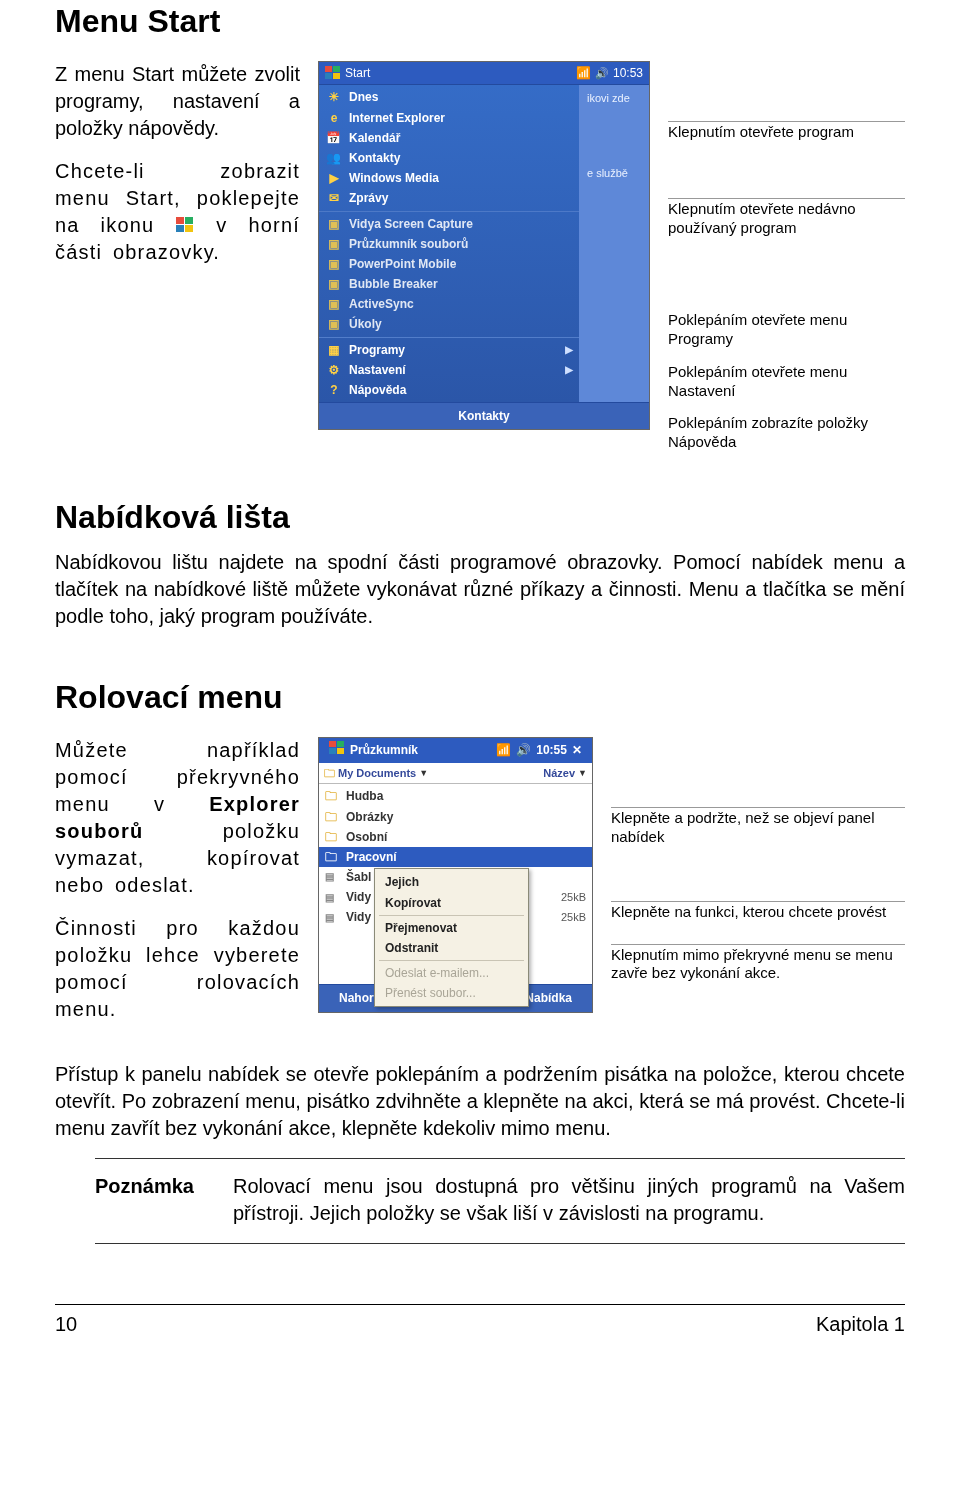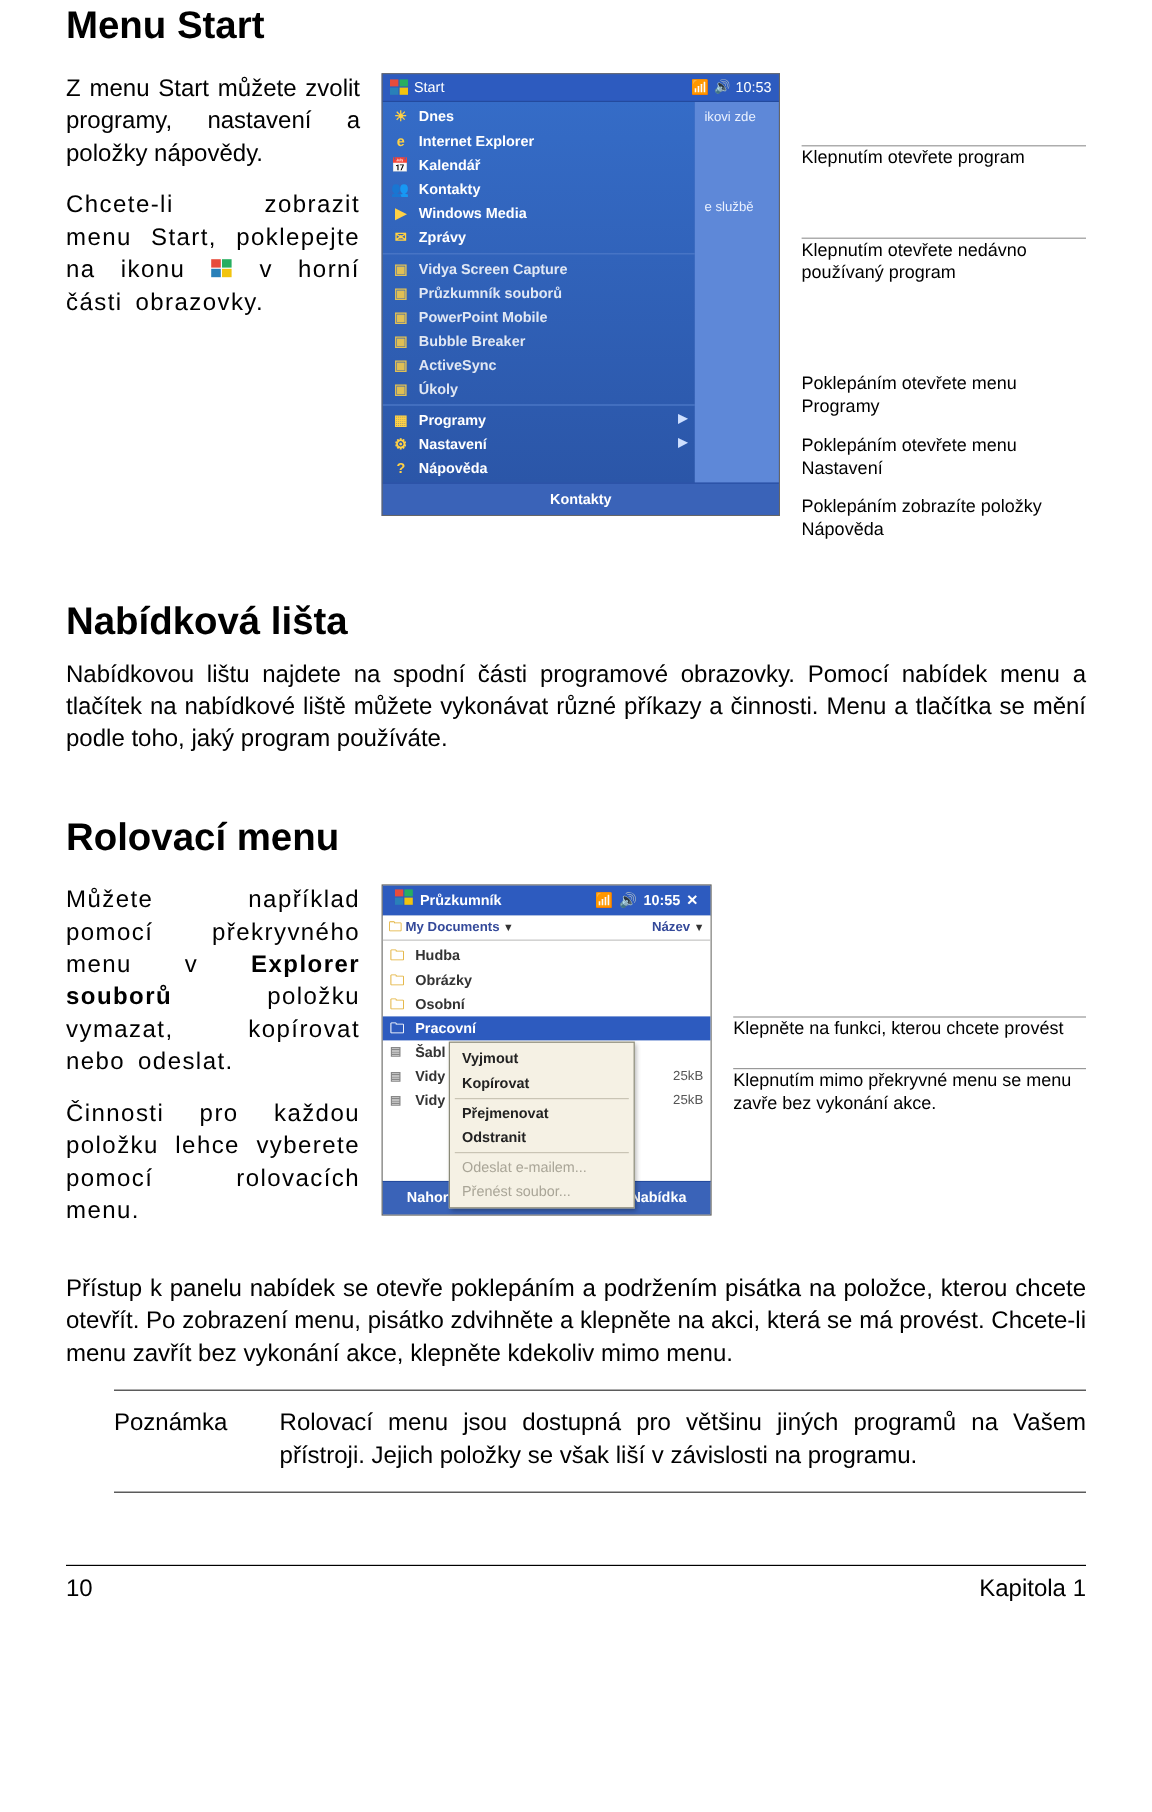--- a/index.html
+++ b/index.html
@@ -203,21 +203,21 @@
     border-top: 1px solid #333;
     margin: 6px 0 8px 0;
   }
   .note-block { padding-left: 40px; }
   .note-row {
     display: flex;
     gap: 18px;
     font-size: 20px;
     padding: 6px 0 10px 0;
   }
-  .note-label { font-weight: normal; flex: 0 0 120px; }
+  .note-label { font-weight: bold; flex: 0 0 120px; }
   .note-body { flex: 1; text-align: justify; }
   .footer {
     display: flex;
     justify-content: space-between;
     border-top: 1.5px solid #000;
     margin-top: 60px;
     padding-top: 6px;
     font-size: 20px;
   }
   .bold-in { font-weight: bold; }
@@ -422,40 +422,41 @@
               <span>Vidy</span>
               <span class="size">25kB</span>
             </div>
           <div class="exp-item">
               <span class="file-icon">▤</span>
               <span>Vidy</span>
               <span class="size">25kB</span>
             </div>
 
           <div class="ctx-menu">
-            <div class="ctx-item">Vyjmout</div>
+            <div class="ctx-item">Jejich</div>
             <div class="ctx-item">Kopírovat</div>
             <div class="ctx-sep"></div>
             <div class="ctx-item">Přejmenovat</div>
             <div class="ctx-item">Odstranit</div>
             <div class="ctx-sep"></div>
             <div class="ctx-item disabled">Odeslat e-mailem...</div>
             <div class="ctx-item disabled">Přenést soubor...</div>
           </div>
         </div>
         <div class="exp-bottombar">
           <span>Nahoru</span>
           <span class="kbd-icon"></span>
           <span>Nabídka</span>
         </div>
       </div>
     </div>
 
     <div class="col-callouts">
       <div style="height:70px"></div>
+      <div class="callout">Klepněte a podržte, než se objeví panel nabídek</div>
       <div style="height:40px"></div>
       <div class="callout">Klepněte na funkci, kterou chcete provést</div>
       <div style="height:8px"></div>
       <div class="callout">Klepnutím mimo překryvné menu se menu zavře bez vykonání akce.</div>
     </div>
   </div>
 
   <div style="height:22px"></div>
   <p class="para">Přístup k panelu nabídek se otevře poklepáním a podržením pisátka na položce, kterou chcete otevřít. Po zobrazení menu, pisátko zdvihněte a klepněte na akci, která se má provést. Chcete-li menu zavřít bez vykonání akce, klepněte kdekoliv mimo menu.</p>
 

